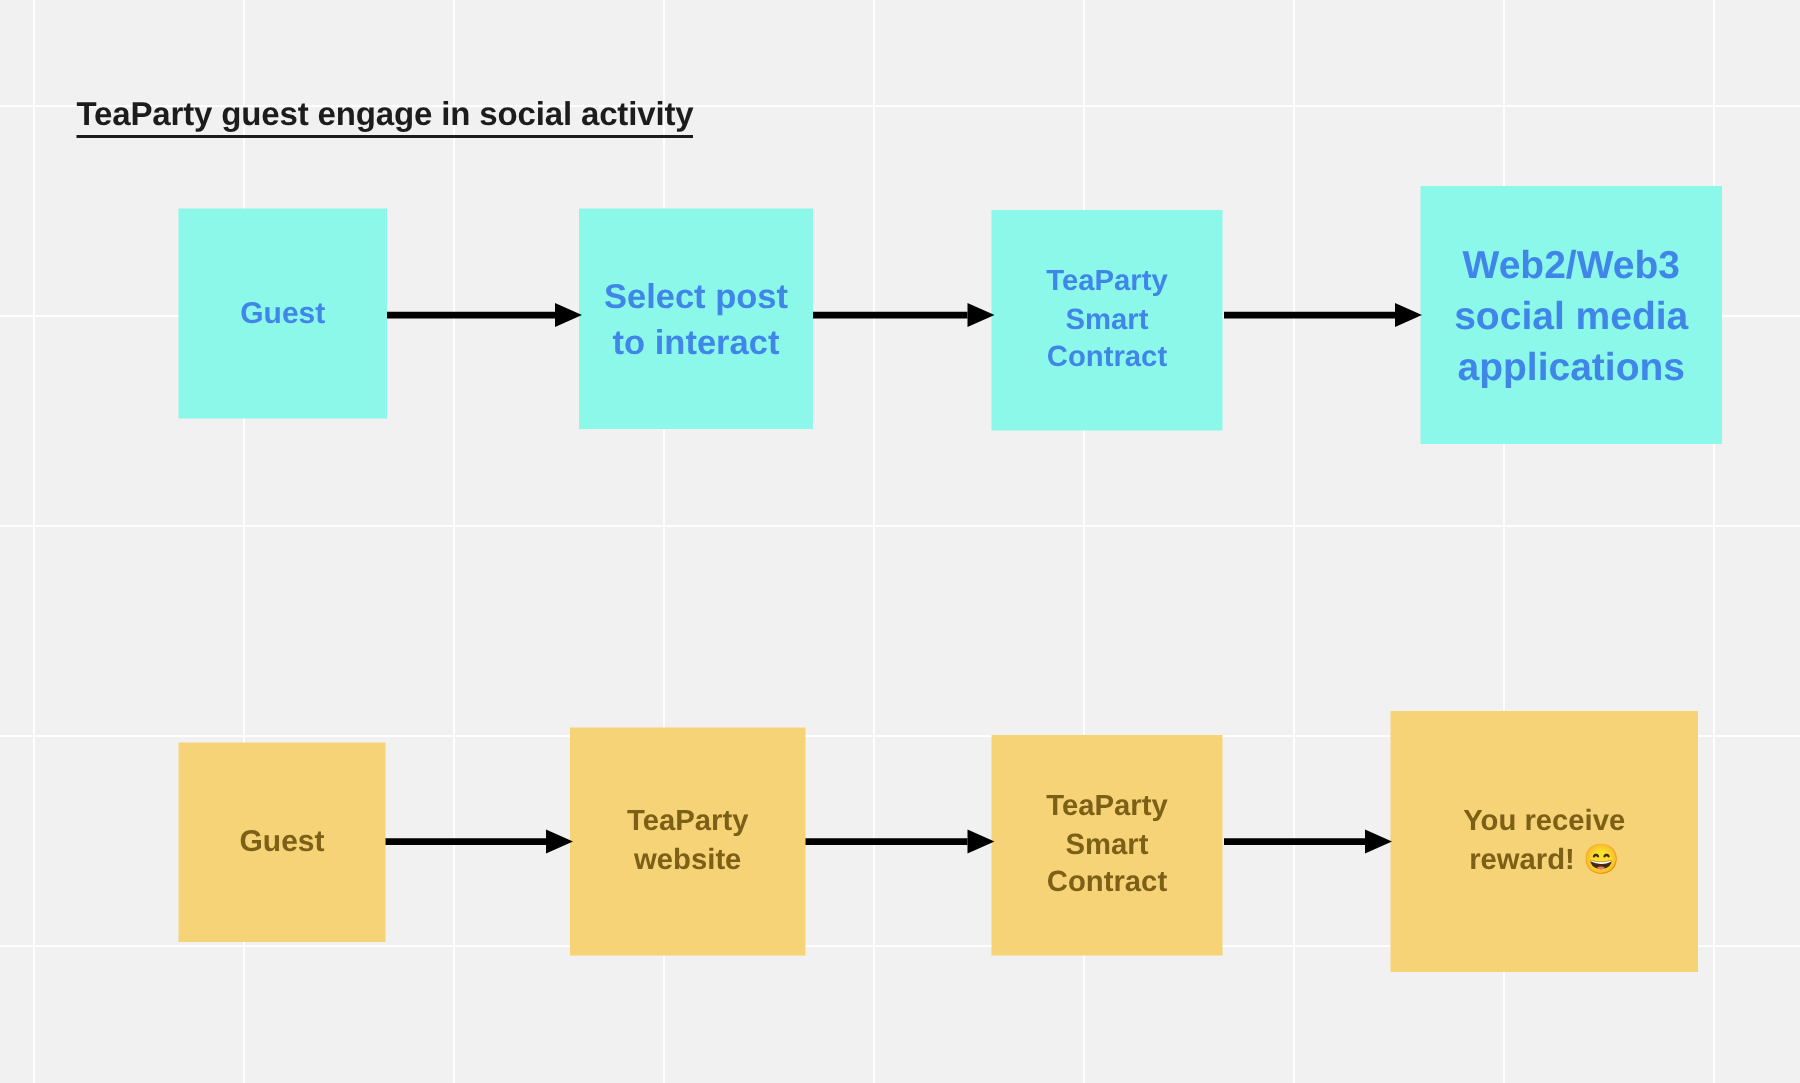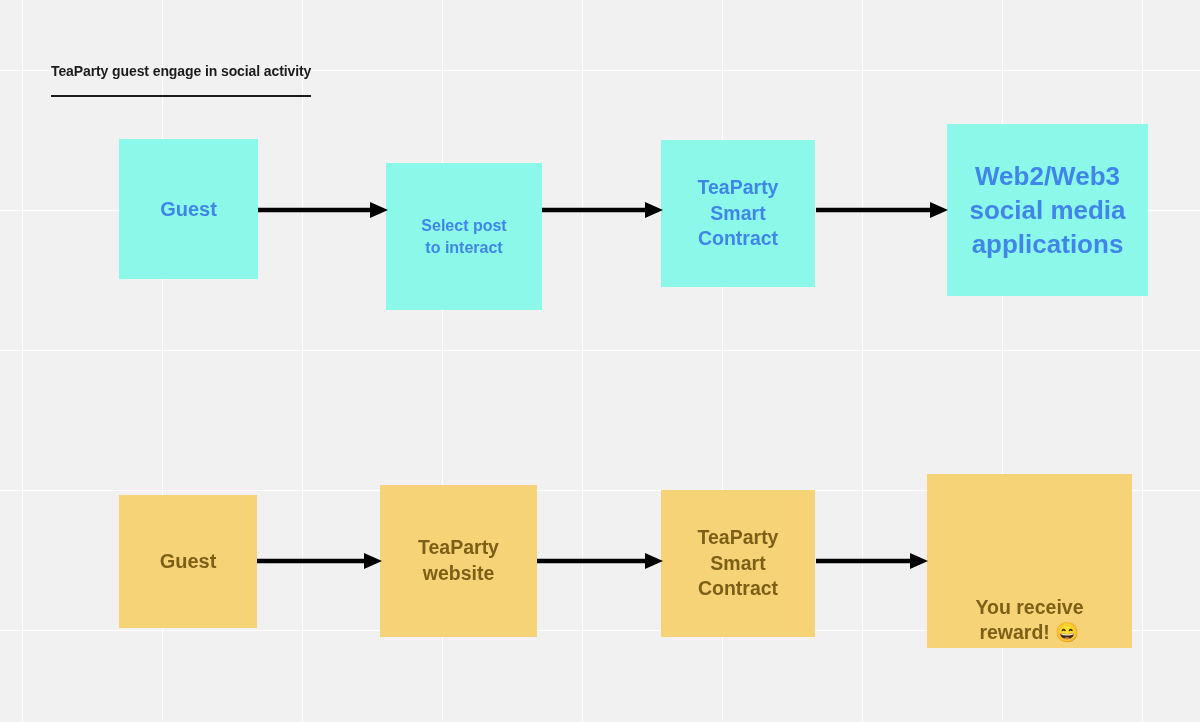--- a/index.html
+++ b/index.html
@@ -24,25 +24,25 @@
       linear-gradient(to bottom, rgba(255,255,255,0.95) 1.5px, transparent 1.5px);
     background-size: 140px 140px;
     background-position: 22px 70px;
     overflow: hidden;
   }
 
   .section-heading {
     position: absolute;
     font-weight: bold;
     color: #1c1c1c;
-    font-size: 14px;
+    font-size: 22px;
     letter-spacing: -0.1px;
     white-space: nowrap;
     border-bottom: 2.5px solid #1c1c1c;
-    padding-bottom: 16px;
+    padding-bottom: 2px;
     line-height: 1.15;
   }
 
   .node {
     position: absolute;
     display: flex;
     align-items: center;
     justify-content: center;
     text-align: center;
     font-weight: bold;
@@ -77,21 +77,21 @@
 <body>
 
 <div id="canvas">
 
   <div class="section-heading" style="left:51px; top:63px;">TeaParty guest engage in social activity</div>
 
   <div class="node node-cyan" style="left:119px; top:139px; width:139px; height:140px; font-size:20px;">
     <span class="label">Guest</span>
   </div>
 
-  <div class="node node-cyan" style="left:386px; top:139px; width:156px; height:147px; font-size:16px;margin-top:24px;">
+  <div class="node node-cyan" style="left:386px; top:139px; width:156px; height:147px; font-size:23px;">
     <span class="label">Select post
 to interact</span>
   </div>
 
   <div class="node node-cyan" style="left:661px; top:140px; width:154px; height:147px; font-size:19.5px;">
     <span class="label">TeaParty
 Smart
 Contract</span>
   </div>
 
@@ -131,21 +131,21 @@
     <span class="label">TeaParty
 website</span>
   </div>
 
   <div class="node node-amber" style="left:661px; top:490px; width:154px; height:147px; font-size:19.5px;">
     <span class="label">TeaParty
 Smart
 Contract</span>
   </div>
 
-  <div class="node node-amber" style="left:927px; top:474px; width:205px; height:174px; font-size:19.5px;align-items:flex-end;">
+  <div class="node node-amber" style="left:927px; top:474px; width:205px; height:174px; font-size:19.5px;">
     <span class="label">You receive
 reward! 😄</span>
   </div>
 
   <div class="arrow" style="left:257px; top:551px; width:125px;">
     <svg width="125" height="20" viewBox="0 0 125 20">
       <line x1="0" y1="10" x2="107" y2="10" stroke="#000000" stroke-width="4.5"></line>
       <polygon points="107,2 125,10 107,18" fill="#000000"></polygon>
     </svg>
   </div>

